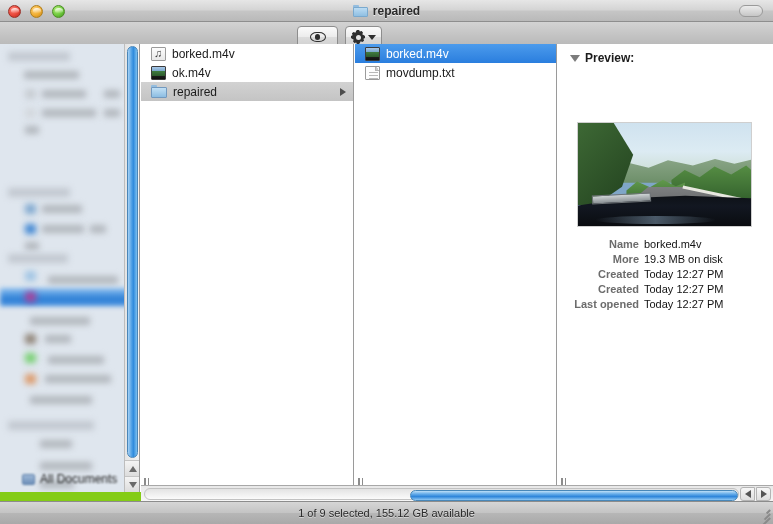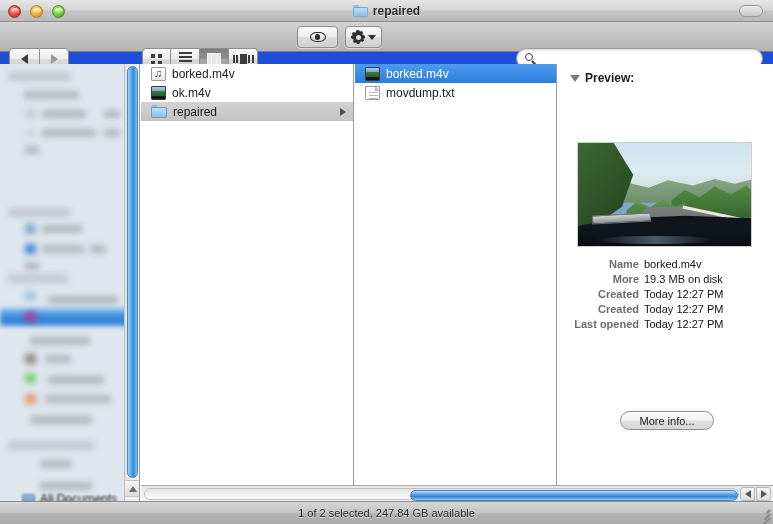--- a/index.html
+++ b/index.html
@@ -5,21 +5,21 @@
   * { box-sizing: border-box; margin: 0; padding: 0; }
   html, body {
     width: 773px; height: 524px;
     font-family: "Liberation Sans", sans-serif;
     overflow: hidden;
     background: #b8b8b8;
   }
   #window {
     position: relative;
     width: 773px; height: 524px;
-    background: #1d4ed8;
+    background: #84cc16;
     overflow: hidden;
   }
 
   
   #titlebar {
     position: absolute; left: 0; top: 0; width: 773px; height: 22px;
     background: linear-gradient(to bottom, #e6e6e6 0%, #d4d4d4 48%, #c6c6c6 52%, #b9b9b9 100%);
     border-bottom: 1px solid #8e8e8e;
   }
   .traffic {
@@ -165,21 +165,21 @@
     background: #444; transform: rotate(45deg); transform-origin: left center;
   }
   #search-input {
     border: none; outline: none; background: transparent;
     font-family: "Liberation Sans", sans-serif; font-size: 11px;
     color: #222; margin-left: 5px; width: 210px;
   }
 
   
   #body {
-    position: absolute; left: 0; top: 64px; width: 773px; height: 448px;
+    position: absolute; left: 0; top: 44px; width: 773px; height: 448px;
     background: #ffffff;
   }
 
   
   #sidebar {
     position: absolute; left: 0; top: 0; width: 140px; height: 448px;
     background: #dfe6ee;
     border-right: 1px solid #9a9a9a;
     overflow: hidden;
   }
@@ -666,38 +666,37 @@
       <div class="meta-row">
         <span class="meta-key">Created</span>
         <span class="meta-val">Today 12:27 PM</span>
       </div>
       <div class="meta-row">
         <span class="meta-key">Last opened</span>
         <span class="meta-val">Today 12:27 PM</span>
       </div>
     </div>
 
-    <div id="more-info-btn">More info...</div>
 
   </div>
 
   <div id="hscroll">
     <div id="hscroll-track">
       <div id="hscroll-thumb"></div>
     </div>
     <div class="hs-arrow" id="hs-left">
       <span class="arr-l"></span>
     </div>
     <div class="hs-arrow" id="hs-right">
       <span class="arr-r"></span>
     </div>
   </div>
 
   <div id="statusbar">
-    <span id="status-text">1 of 2 selected, 247.84 GB available</span>
+    <span id="status-text">1 of 9 selected, 155.12 GB available</span>
     <span id="resize-grip">
       <i style="top:11px; width:11px;"></i>
       <i style="top:7px;  width:8px;"></i>
       <i style="top:3px;  width:5px;"></i>
     </span>
   </div>
 
 </div>
 
 </body></html>

